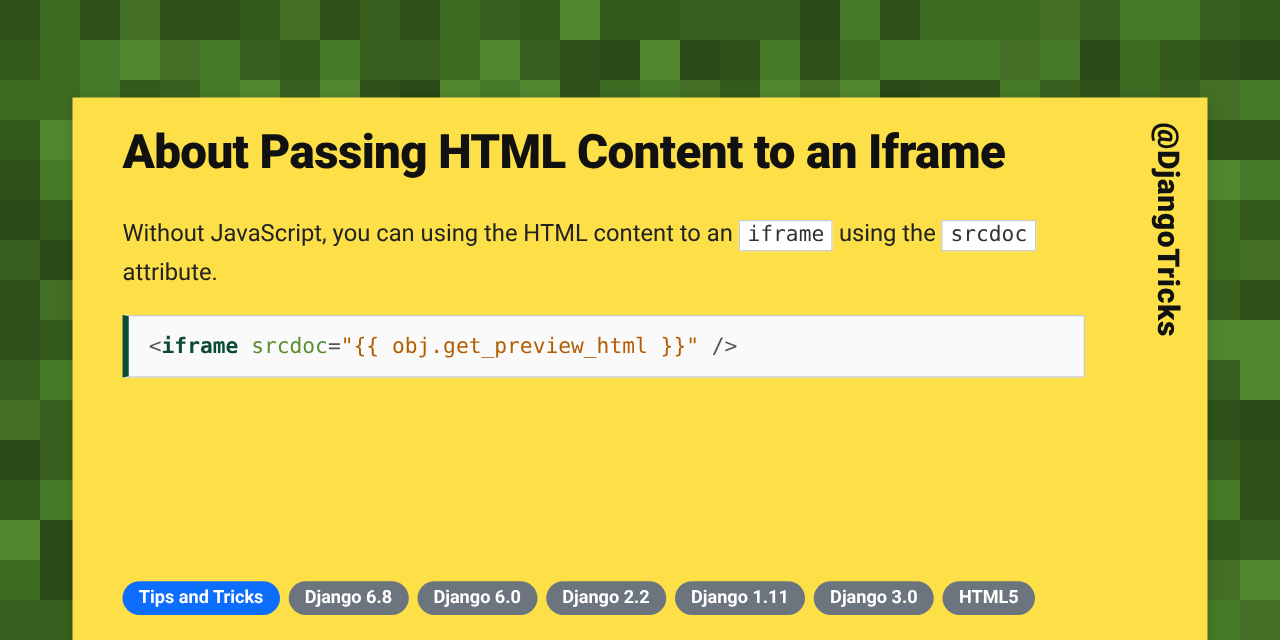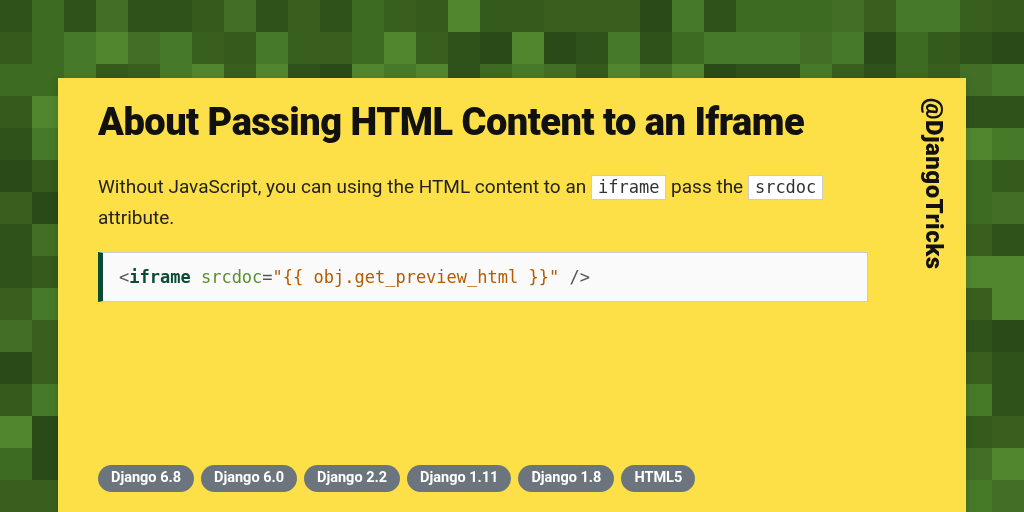--- a/index.html
+++ b/index.html
@@ -616,29 +616,30 @@
     <div style="background: rgb(70, 122, 40);"></div>
     <div style="background: rgb(66, 111, 37);"></div>
   </div>
 
 <div class="card">
 
   <div class="main">
     <h1 class="title">About Passing HTML Content to an Iframe</h1>
 
     <p class="para">
-      <span>Without JavaScript, you can using the HTML content to an </span><code class="inline">iframe</code><span> pass the </span><code class="inline">srcdoc</code><span> attribute.</span>
+      <span>Without JavaScript, you can using the HTML content to an </span><code class="inline">iframe</code><span> using the </span><code class="inline">srcdoc</code><span> attribute.</span>
     </p>
 
     <div class="codeblock"><span>&lt;</span><span class="tag">iframe</span><span> </span><span class="attr">srcdoc</span><span>=</span><span class="str">"{{ obj.get_preview_html }}"</span><span> /&gt;</span></div>
   </div>
 
   <div class="tags" id="tags">
+      <span class="tag-pill tag-blue">Tips and Tricks</span>
       <span class="tag-pill tag-grey">Django 6.8</span>
       <span class="tag-pill tag-grey">Django 6.0</span>
       <span class="tag-pill tag-grey">Django 2.2</span>
       <span class="tag-pill tag-grey">Django 1.11</span>
-      <span class="tag-pill tag-grey">Django 1.8</span>
+      <span class="tag-pill tag-grey">Django 3.0</span>
       <span class="tag-pill tag-grey">HTML5</span>
     </div>
 
   <div class="handle">@DjangoTricks</div>
 </div>
 
 </body></html>

